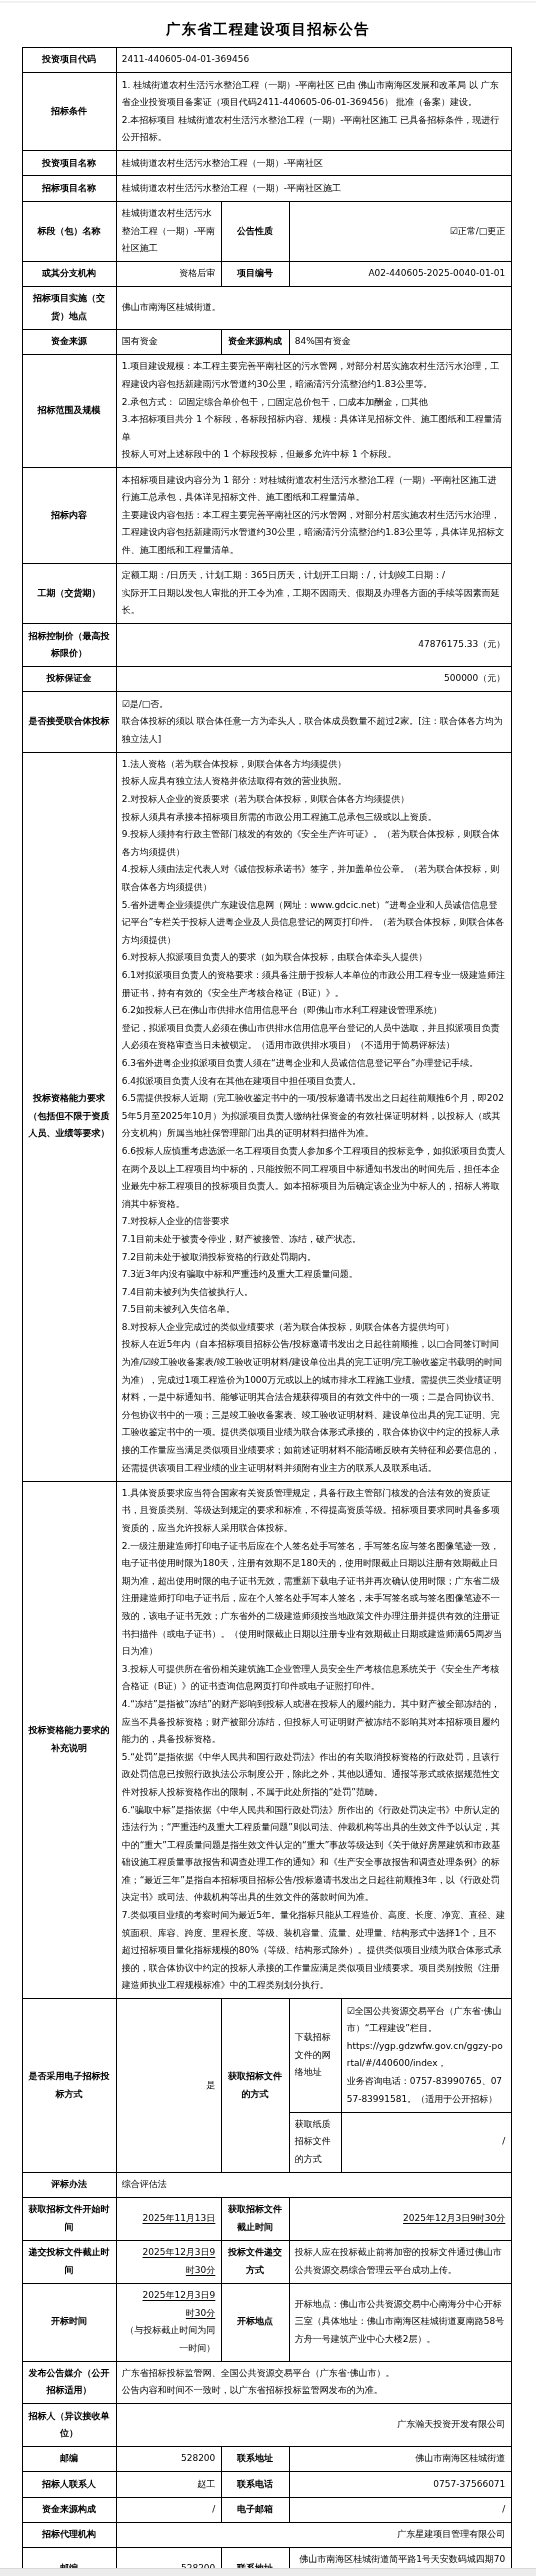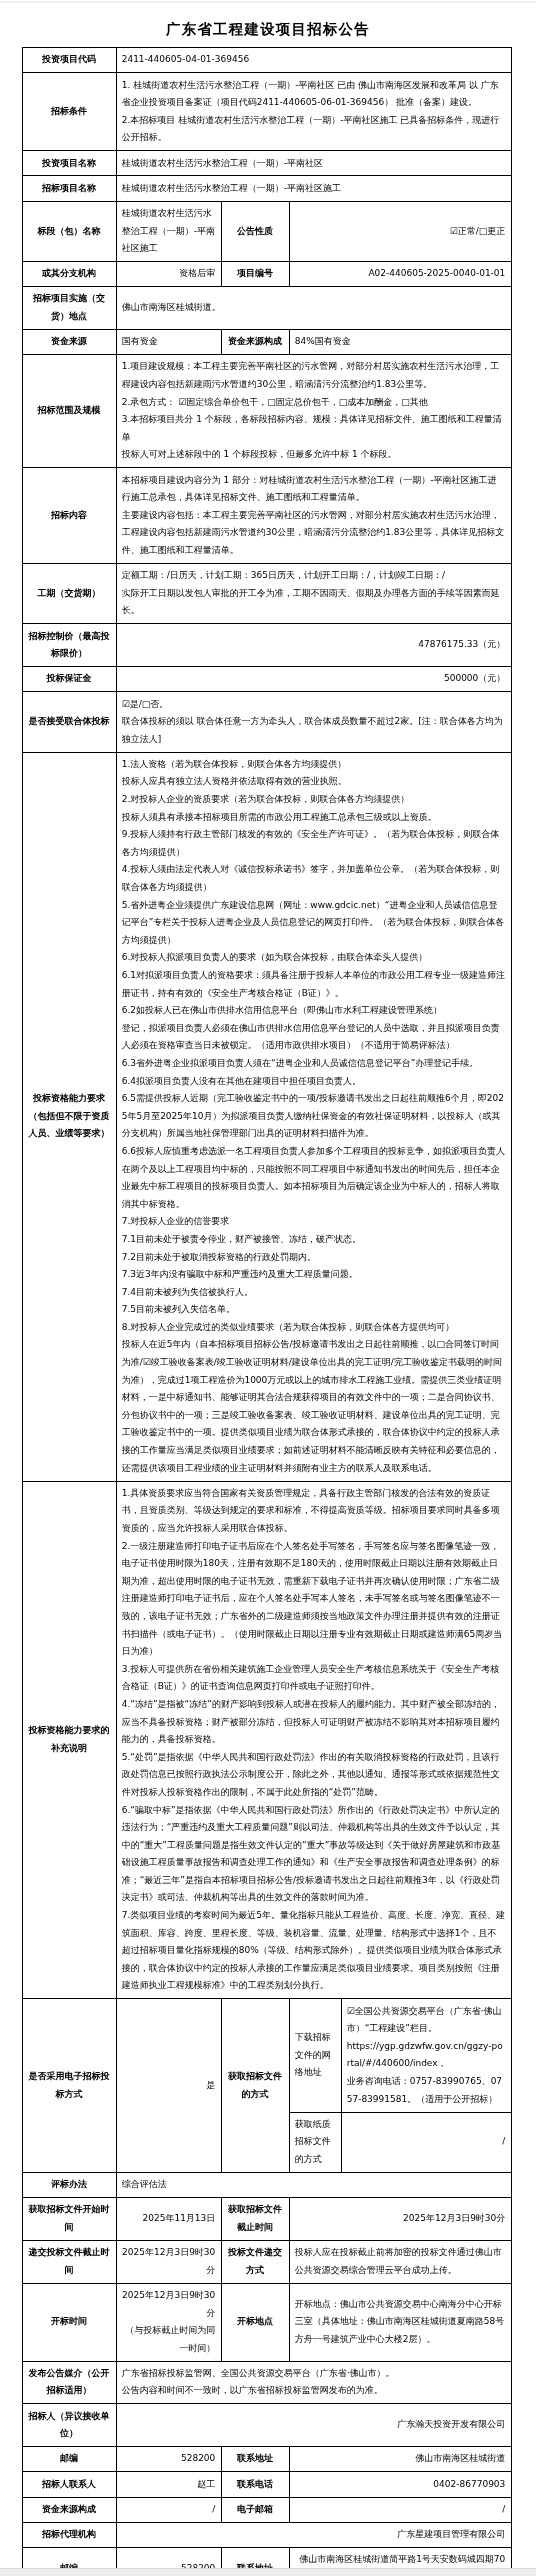--- a/index.html
+++ b/index.html
@@ -8,21 +8,21 @@
   .topline{position:absolute;top:1.3px;left:0;width:100%;height:1.3px;background:#f1f1f1;}
   .title{font-size:14.4px;font-weight:bold;text-align:center;margin:19.6px 0 8.5px 0;
          font-family:"DejaVu Serif","DejaVu Sans",serif;letter-spacing:1.3px;}
   table.doc{border-collapse:collapse;margin-left:21.5px;width:489px;table-layout:fixed;
             border:1.3px solid #000;}
   table.doc td{border:0.7px solid #000;font-size:9px;line-height:17.6px;padding:3.3px 5.2px;
                vertical-align:middle;word-break:break-all;}
   td.lbl{font-weight:bold;text-align:center;padding:3.3px 2.6px;}
   td.sublbl{font-weight:normal;padding:3.3px 2px;}
   td.c{text-align:right;}
-  .u{text-underline-offset:2px;}
+  .u{text-decoration:underline;text-underline-offset:2px;margin-left:20px;}
   .footstrip{position:absolute;bottom:0;left:0;width:100%;height:7.2px;background:#ececec;
              border-top:0.7px solid #d9d9d9;}
 </style>
 </head>
 <body>
 
 <div class="page">
   <div class="topline"></div>
   <h1 class="title">广东省工程建设项目招标公告</h1>
   <table class="doc">
@@ -328,21 +328,21 @@
           <td class="lbl">
             <div>招标人联系人</div>
           </td>
           <td class="c">
             <div>赵工</div>
           </td>
           <td class="lbl">
             <div>联系电话</div>
           </td>
           <td class="c" colspan="2">
-            <div>0402-86770903</div>
+            <div>0757-37566071</div>
           </td>
         </tr>
         <tr>
           <td class="lbl">
             <div>资金来源构成</div>
           </td>
           <td class="c">
             <div>/</div>
           </td>
           <td class="lbl">

